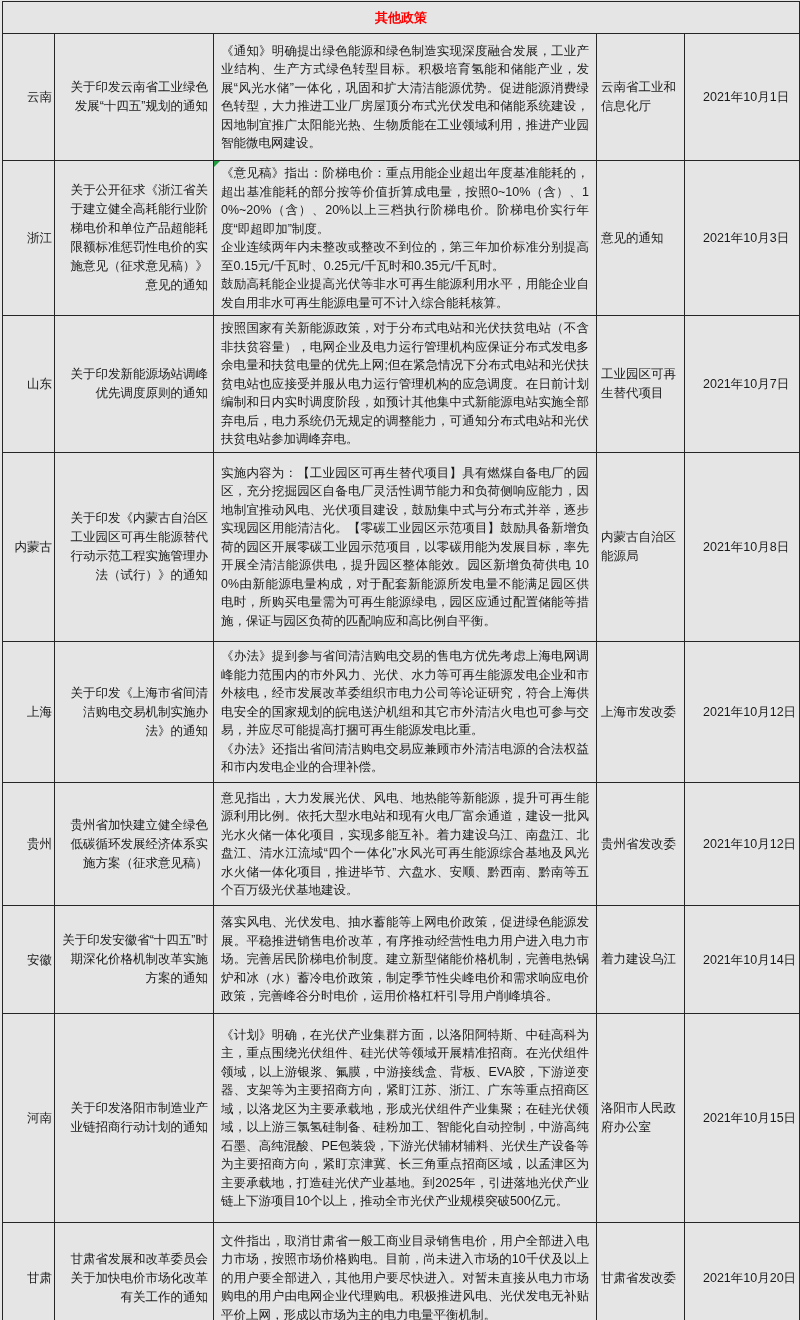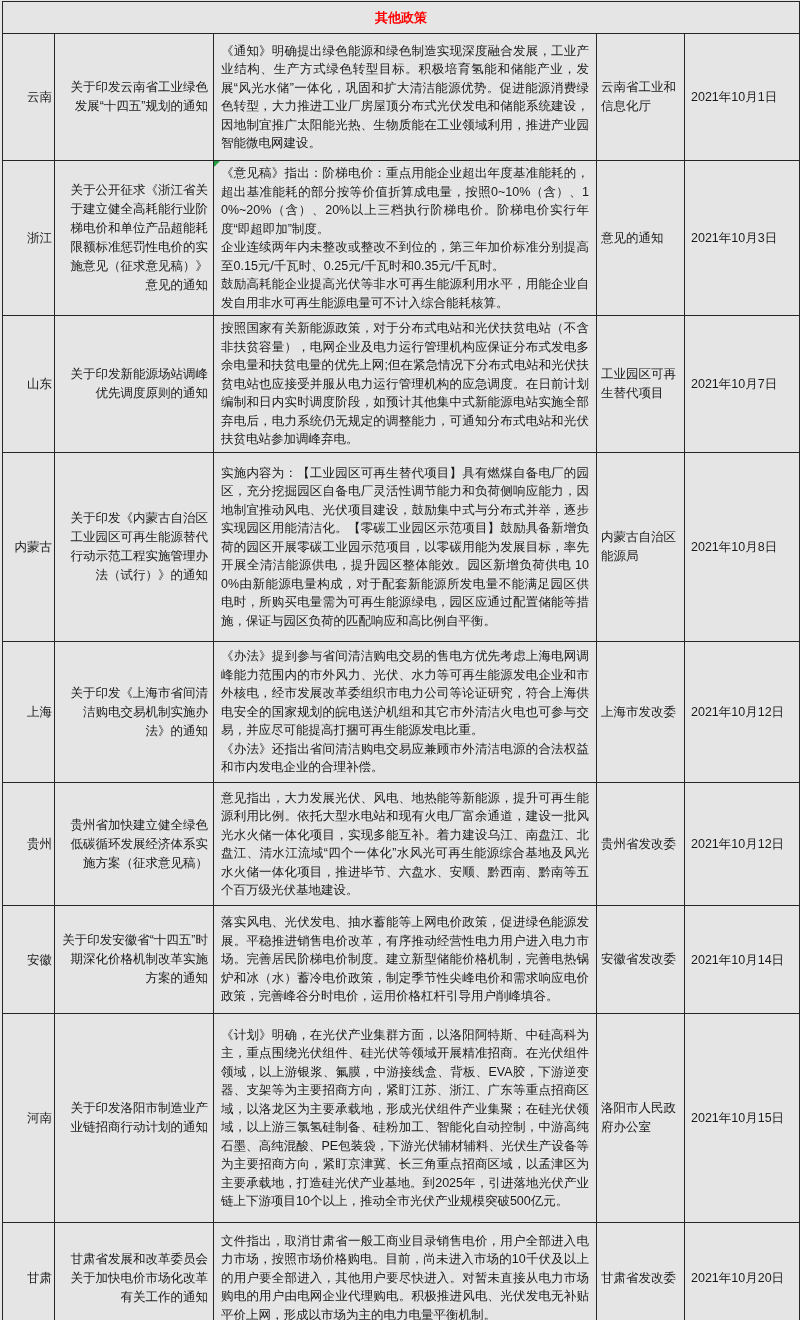--- a/index.html
+++ b/index.html
@@ -52,21 +52,21 @@
     white-space: pre-line;
     word-break: break-all;
     position: relative;
   }
   td.agency {
     line-height: 19px;
     padding: 2px 4px;
   }
   td.date {
     line-height: 18px;
-    padding: 2px 6px;
+    padding: 2px 18px;
     white-space: nowrap;
   }
   
   td.has-marker::before {
     content: "";
     position: absolute;
     top: 0;
     left: 0;
     width: 0;
     height: 0;
@@ -144,21 +144,21 @@
         <td class="title">贵州省加快建立健全绿色低碳循环发展经济体系实施方案（征求意见稿）</td>
         <td class="desc">意见指出，大力发展光伏、风电、地热能等新能源，提升可再生能源利用比例。依托大型水电站和现有火电厂富余通道，建设一批风光水火储一体化项目，实现多能互补。着力建设乌江、南盘江、北盘江、清水江流域“四个一体化”水风光可再生能源综合基地及风光水火储一体化项目，推进毕节、六盘水、安顺、黔西南、黔南等五个百万级光伏基地建设。</td>
         <td class="agency">贵州省发改委</td>
         <td class="date">2021年10月12日</td>
       </tr>
 
       <tr style="height:108px">
         <td class="prov">安徽</td>
         <td class="title">关于印发安徽省“十四五”时期深化价格机制改革实施方案的通知</td>
         <td class="desc">落实风电、光伏发电、抽水蓄能等上网电价政策，促进绿色能源发展。平稳推进销售电价改革，有序推动经营性电力用户进入电力市场。完善居民阶梯电价制度。建立新型储能价格机制，完善电热锅炉和冰（水）蓄冷电价政策，制定季节性尖峰电价和需求响应电价政策，完善峰谷分时电价，运用价格杠杆引导用户削峰填谷。</td>
-        <td class="agency">安徽省发改委</td>
+        <td class="agency">着力建设乌江</td>
         <td class="date">2021年10月14日</td>
       </tr>
 
       <tr style="height:209px">
         <td class="prov">河南</td>
         <td class="title">关于印发洛阳市制造业产业链招商行动计划的通知</td>
         <td class="desc">《计划》明确，在光伏产业集群方面，以洛阳阿特斯、中硅高科为主，重点围绕光伏组件、硅光伏等领域开展精准招商。在光伏组件领域，以上游银浆、氟膜，中游接线盒、背板、EVA胶，下游逆变器、支架等为主要招商方向，紧盯江苏、浙江、广东等重点招商区域，以洛龙区为主要承载地，形成光伏组件产业集聚；在硅光伏领域，以上游三氯氢硅制备、硅粉加工、智能化自动控制，中游高纯石墨、高纯混酸、PE包装袋，下游光伏辅材辅料、光伏生产设备等为主要招商方向，紧盯京津冀、长三角重点招商区域，以孟津区为主要承载地，打造硅光伏产业基地。到2025年，引进落地光伏产业链上下游项目10个以上，推动全市光伏产业规模突破500亿元。</td>
         <td class="agency">洛阳市人民政府办公室</td>
         <td class="date">2021年10月15日</td>
       </tr>

